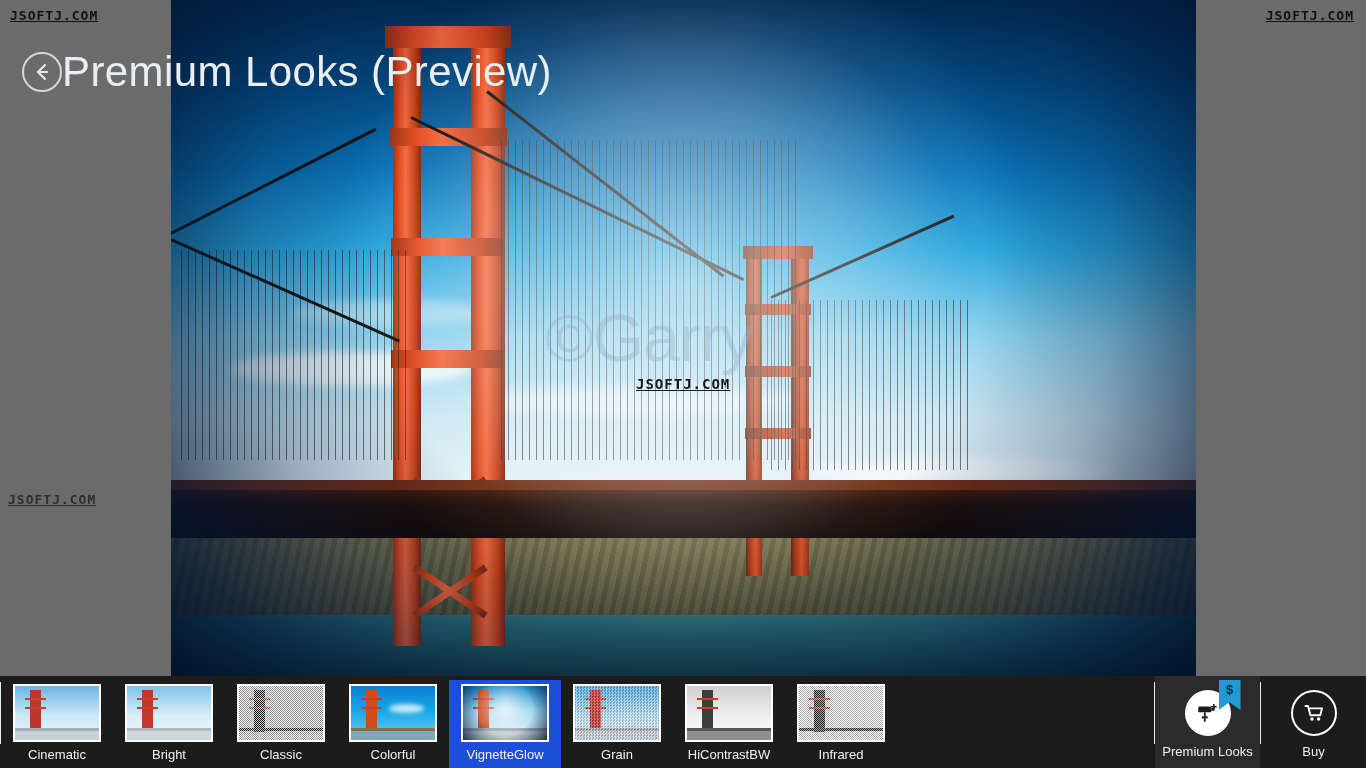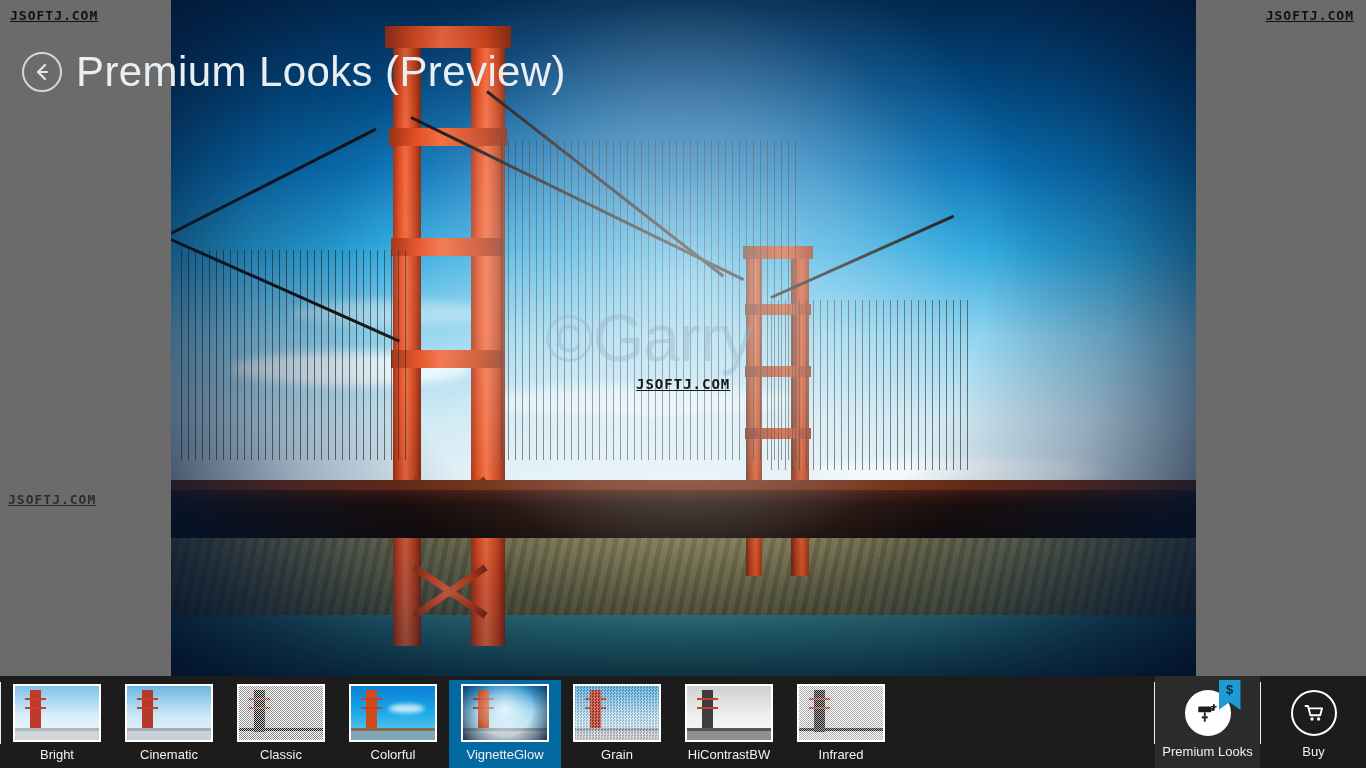--- a/index.html
+++ b/index.html
@@ -142,21 +142,21 @@
     color: rgba(150,175,200,0.40);
     font-family: "Liberation Sans", sans-serif;
     z-index: 20;
     user-select: none;
     letter-spacing: -1px;
   }
 
   
   .header {
     position: absolute; left: 22px; top: 48px;
-    display: flex; align-items: center; gap: 14px;
+    display: flex; align-items: center; 
     z-index: 30;
   }
   .back-btn {
     width: 40px; height: 40px; border-radius: 50%;
     border: 2px solid #d7d7d7;
     display: flex; align-items: center; justify-content: center;
     flex: 0 0 auto;
     cursor: pointer;
   }
   .back-btn svg { display:block; }
@@ -213,21 +213,21 @@
     position: relative;
   }
   .thumb-item {
     width: 112px; height: 88px;
     display: flex; flex-direction: column; align-items: center;
     margin-right: 0px;
     cursor: pointer;
     flex: 0 0 auto;
     padding-top: 4px;
   }
-  .thumb-item.selected { background: #0369a1; }
+  .thumb-item.selected { background: #1d4ed8; }
   .thumb-frame {
     width: 88px; height: 58px;
     border: 2px solid #ffffff;
     overflow: hidden;
     position: relative;
     background:#6fa8cf;
   }
   .thumb-label {
     margin-top: 5px;
     font-size: 13px; color: #f2f2f2;
@@ -379,39 +379,39 @@
 
     <div class="divider"></div>
 
 
     <div class="rail">
 
 
       <div class="thumb-item">
         <div class="thumb-frame">
           <div class="mini">
+            <div class="mini-sky" style="background:linear-gradient(to bottom,#6cb6e4,#cde8f6 55%,#e8f4fa)"></div>
+            <div class="mini-tower" style="background:#b8392a"></div>
+            <div class="mini-deck" style="background:#a6adb3"></div>
+            <div class="mini-ground" style="background:#c7d0d6"></div>
+          </div>
+        </div>
+        <div class="thumb-label">Cinematic</div>
+      </div>
+
+      <div class="thumb-item">
+        <div class="thumb-frame">
+          <div class="mini">
             <div class="mini-sky" style="background:linear-gradient(to bottom,#7ec2ea,#d9eef9 55%,#eef7fc)"></div>
             <div class="mini-tower" style="background:#c0392b"></div>
             <div class="mini-deck" style="background:#b0b6bb"></div>
             <div class="mini-ground" style="background:#cfd6da"></div>
           </div>
         </div>
         <div class="thumb-label">Bright</div>
-      </div>
-
-      <div class="thumb-item">
-        <div class="thumb-frame">
-          <div class="mini">
-            <div class="mini-sky" style="background:linear-gradient(to bottom,#6cb6e4,#cde8f6 55%,#e8f4fa)"></div>
-            <div class="mini-tower" style="background:#b8392a"></div>
-            <div class="mini-deck" style="background:#a6adb3"></div>
-            <div class="mini-ground" style="background:#c7d0d6"></div>
-          </div>
-        </div>
-        <div class="thumb-label">Cinematic</div>
       </div>
 
       <div class="thumb-item">
         <div class="thumb-frame">
           <div class="mini">
               <div class="mini-sky" style="background:#fff"></div>
             <div class="mini-tower" style="background:#1e1e1e"></div>
             <div class="mini-deck" style="background:#1a1a1a"></div>
             <div class="mini-noise light"></div>
             </div>

